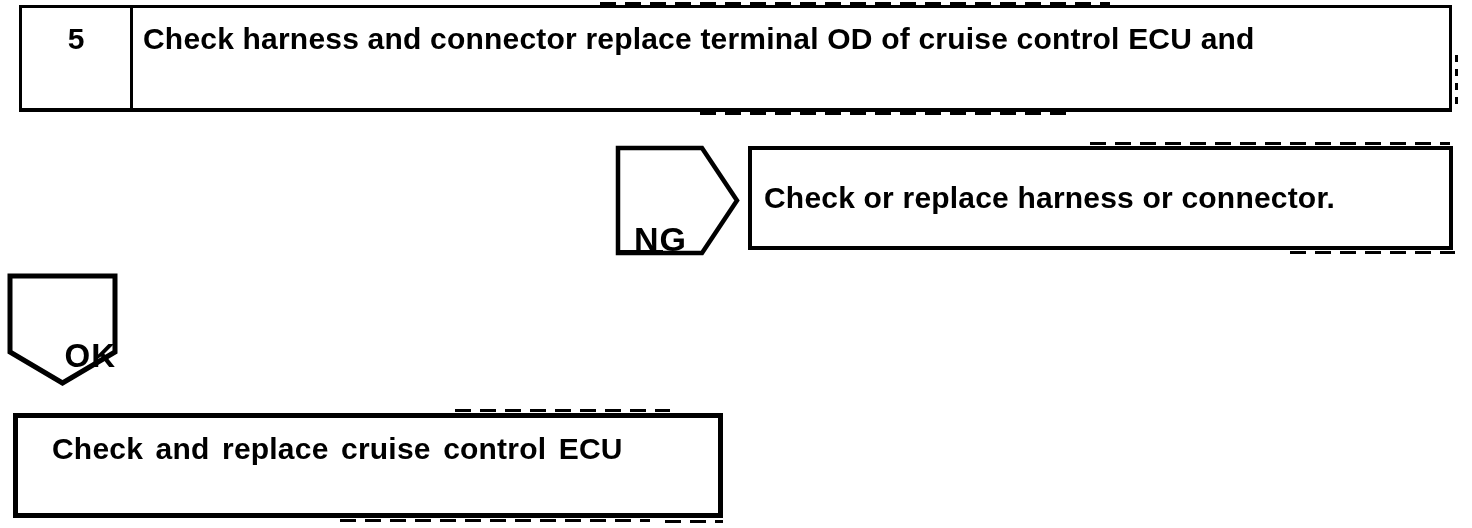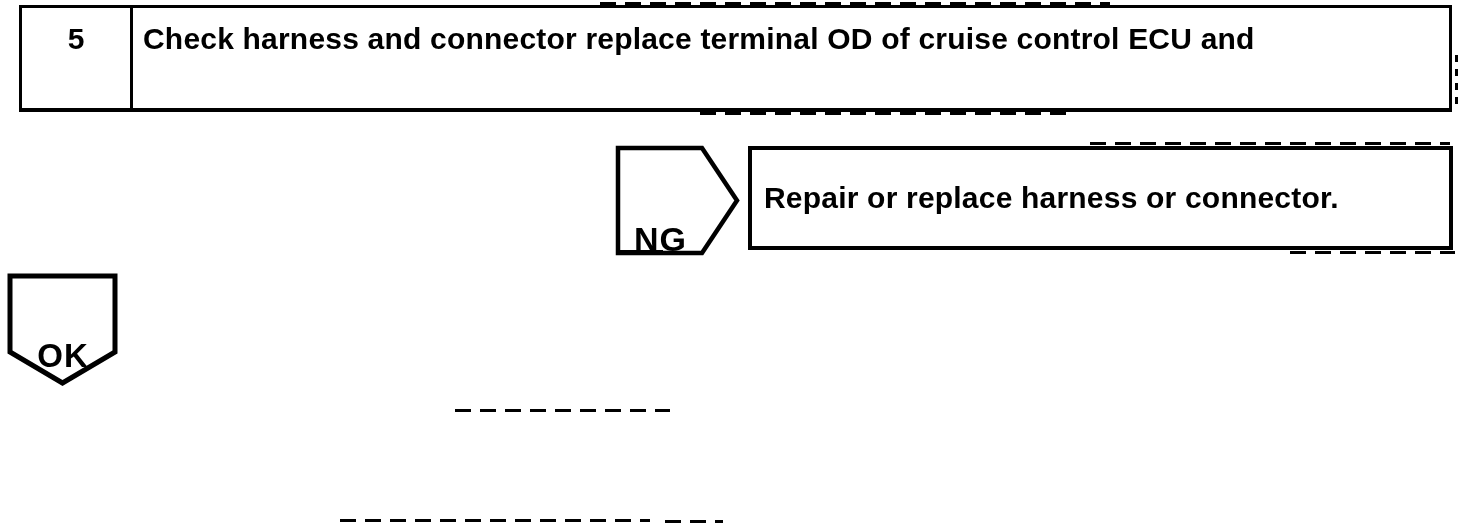--- a/index.html
+++ b/index.html
@@ -57,21 +57,21 @@
     margin-top: 40px;
   }
   .ng-label {
     left: 618px; top: 182px;
     width: 85px;
     font-size: 34px; line-height: 34px;
   }
   .ok-label {
     left: 10px; top: 299px;
     width: 106px;
-    font-size: 33px; line-height: 33px;
+    font-size: 33px; line-height: 33px; text-align: right;
   }
 
   
   .action-box {
     position: absolute;
     box-sizing: border-box;
     background: #fff;
     font-size: 30px;
     white-space: nowrap;
   }
@@ -120,28 +120,31 @@
       <div class="step-line">Check harness and connector replace terminal OD of cruise control ECU and</div>
     </div>
   </div>
 
   <svg class="connector-svg" style="left:614px; top:144px;" width="128" height="114" viewBox="0 0 128 114">
     <polygon points="4,4 88,4 123,56.5 88,109 4,109" fill="#ffffff" stroke="#000000" stroke-width="4.5"></polygon>
   </svg>
   <div class="connector-label ng-label">NG</div>
 
   <div class="action-box ng-action-box">
-    <span>Repair or replace harness or connector.</span>
+    <span>Check or replace harness or connector.</span>
   </div>
 
   <svg class="connector-svg" style="left:6px; top:272px;" width="115" height="115" viewBox="0 0 115 115">
     <polygon points="4,4 109,4 109,80 56.5,111 4,80" fill="#ffffff" stroke="#000000" stroke-width="5"></polygon>
   </svg>
   <div class="connector-label ok-label">OK</div>
 
+  <div class="action-box ok-action-box">
+    <span>Check and replace cruise control ECU</span>
+  </div>
 
   <div class="artifact-h" style="left:600px; top:2px; width:510px;"></div>
   <div class="artifact-h" style="left:700px; top:112px; width:370px;"></div>
   <div class="artifact-v" style="left:1455px; top:55px; height:55px;"></div>
   <div class="artifact-h" style="left:1090px; top:142px; width:360px;"></div>
   <div class="artifact-h" style="left:1290px; top:251px; width:165px;"></div>
   <div class="artifact-solid" style="left:618px; top:250px; width:45px; height:4px;"></div>
   <div class="artifact-h" style="left:455px; top:409px; width:215px;"></div>
   <div class="artifact-h" style="left:340px; top:519px; width:310px;"></div>
   <div class="artifact-h" style="left:665px; top:520px; width:58px;"></div>

